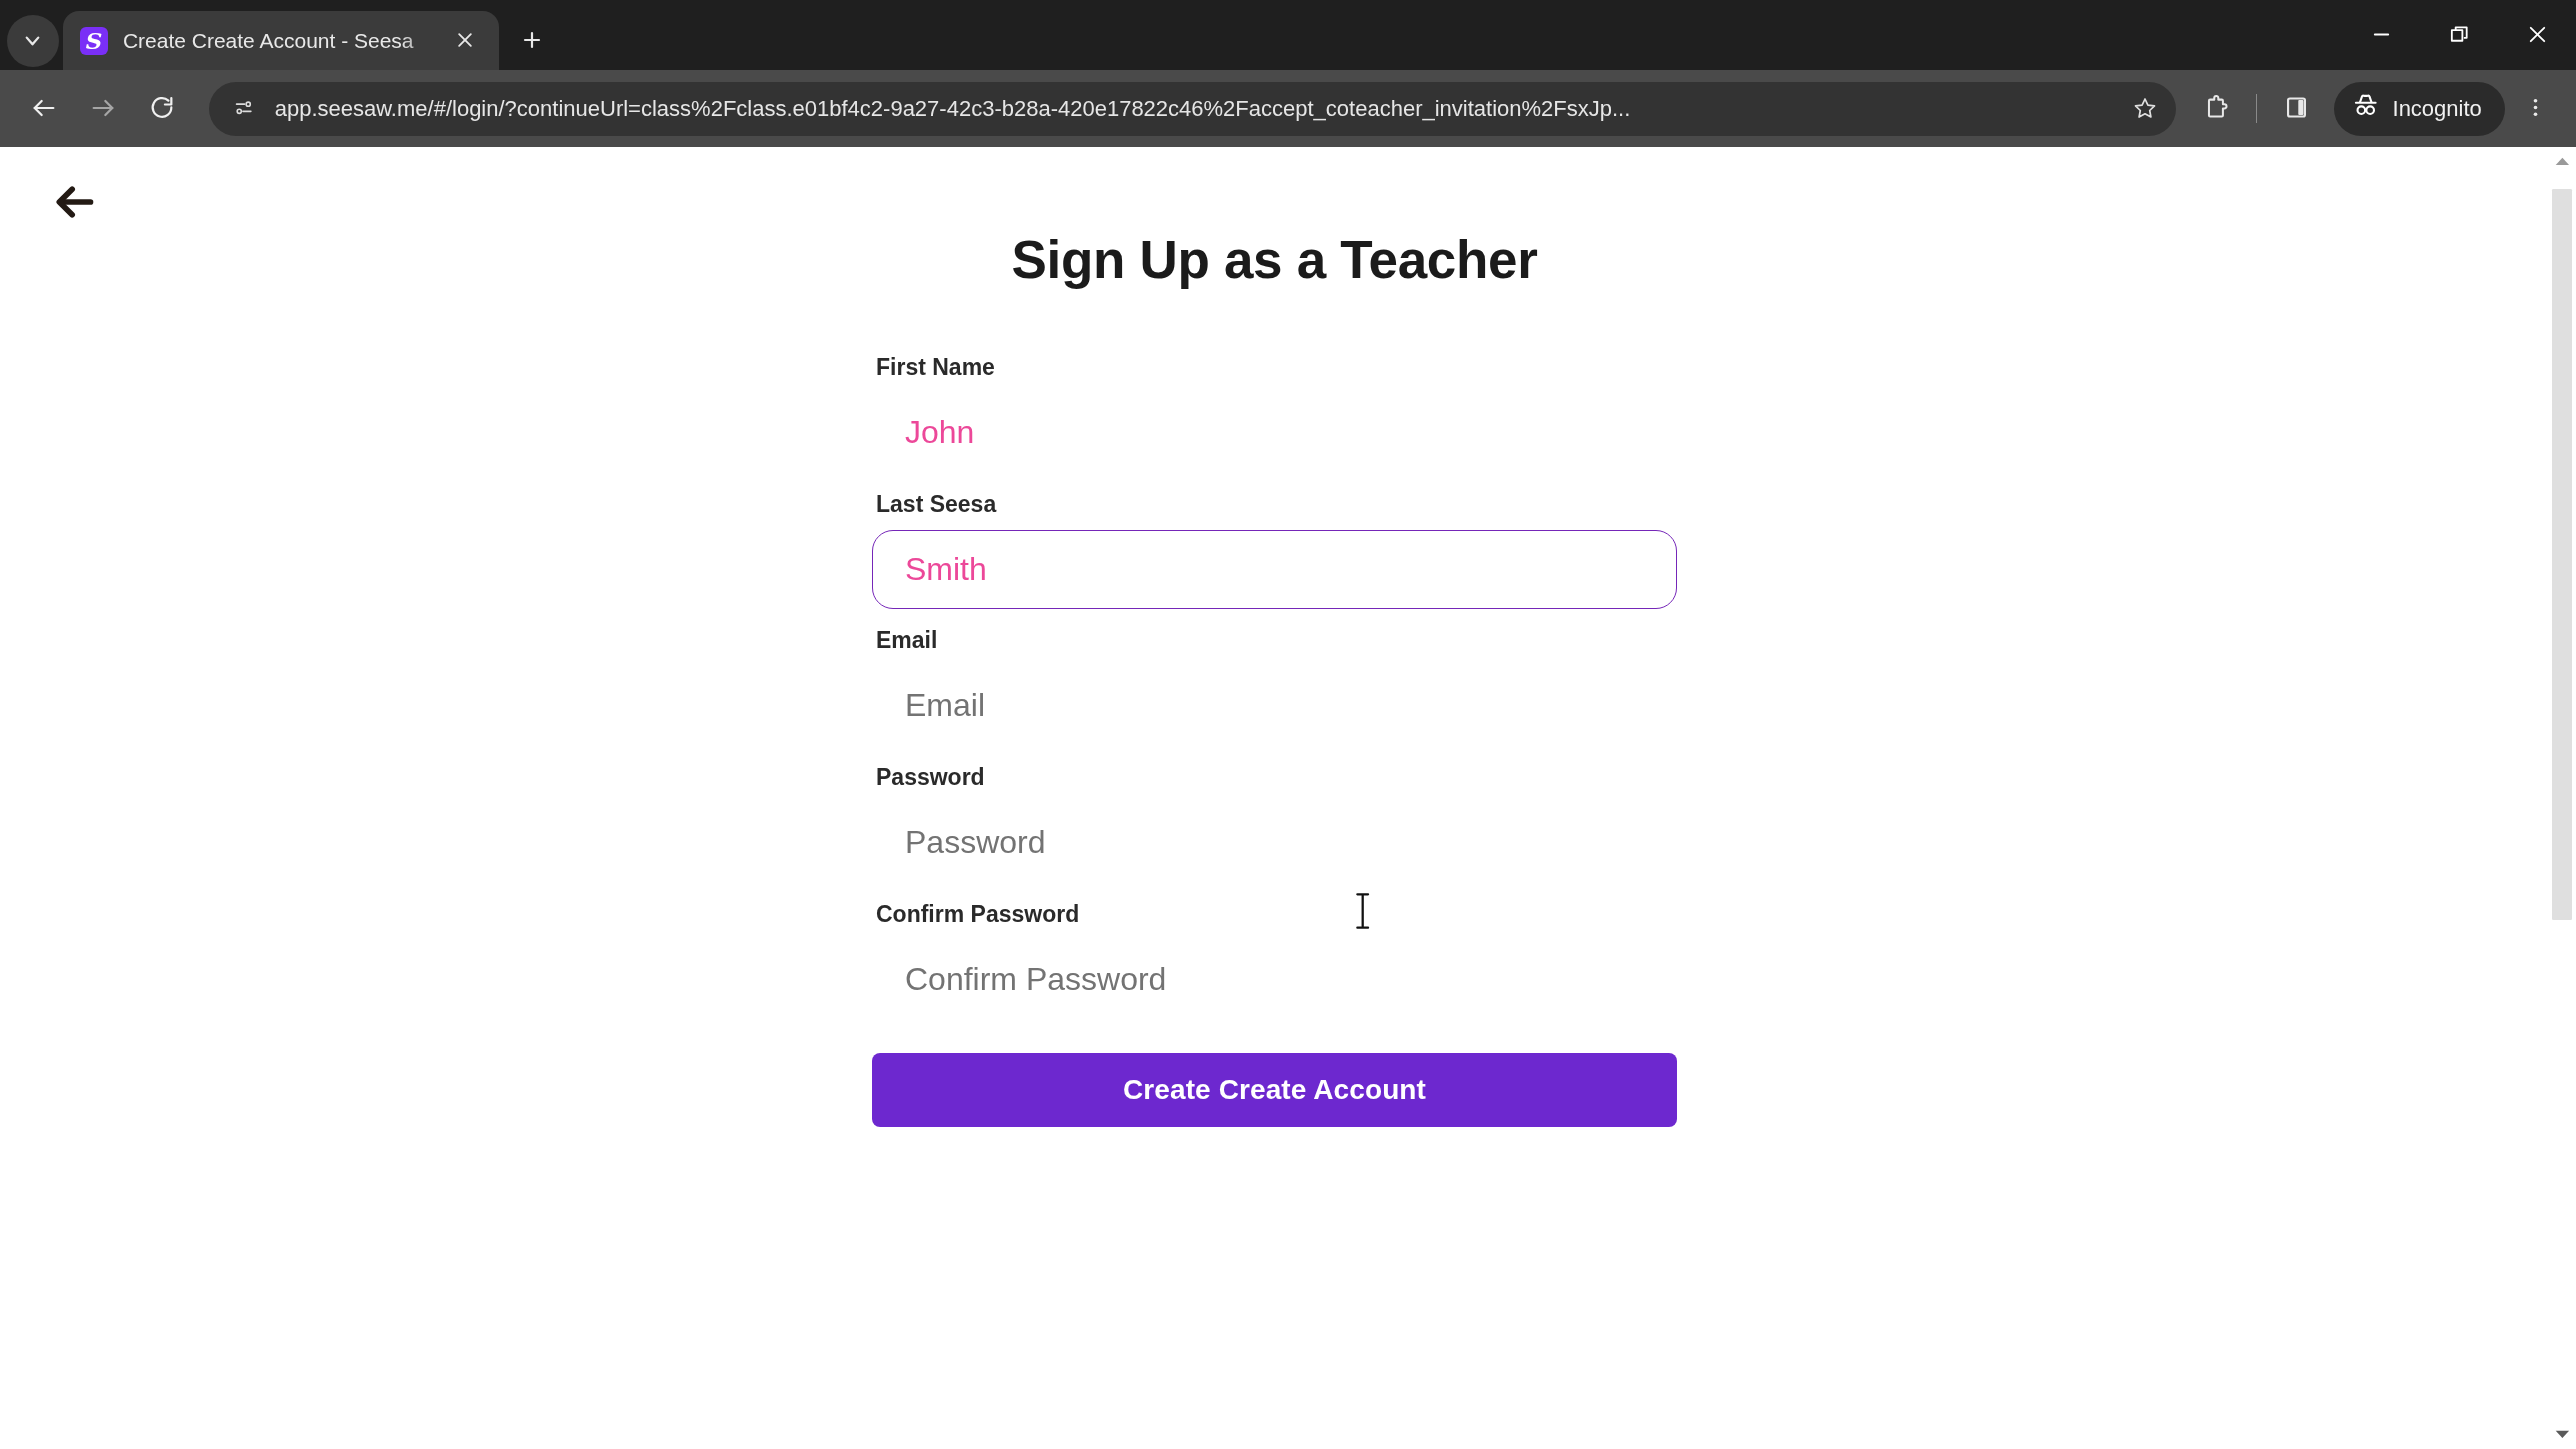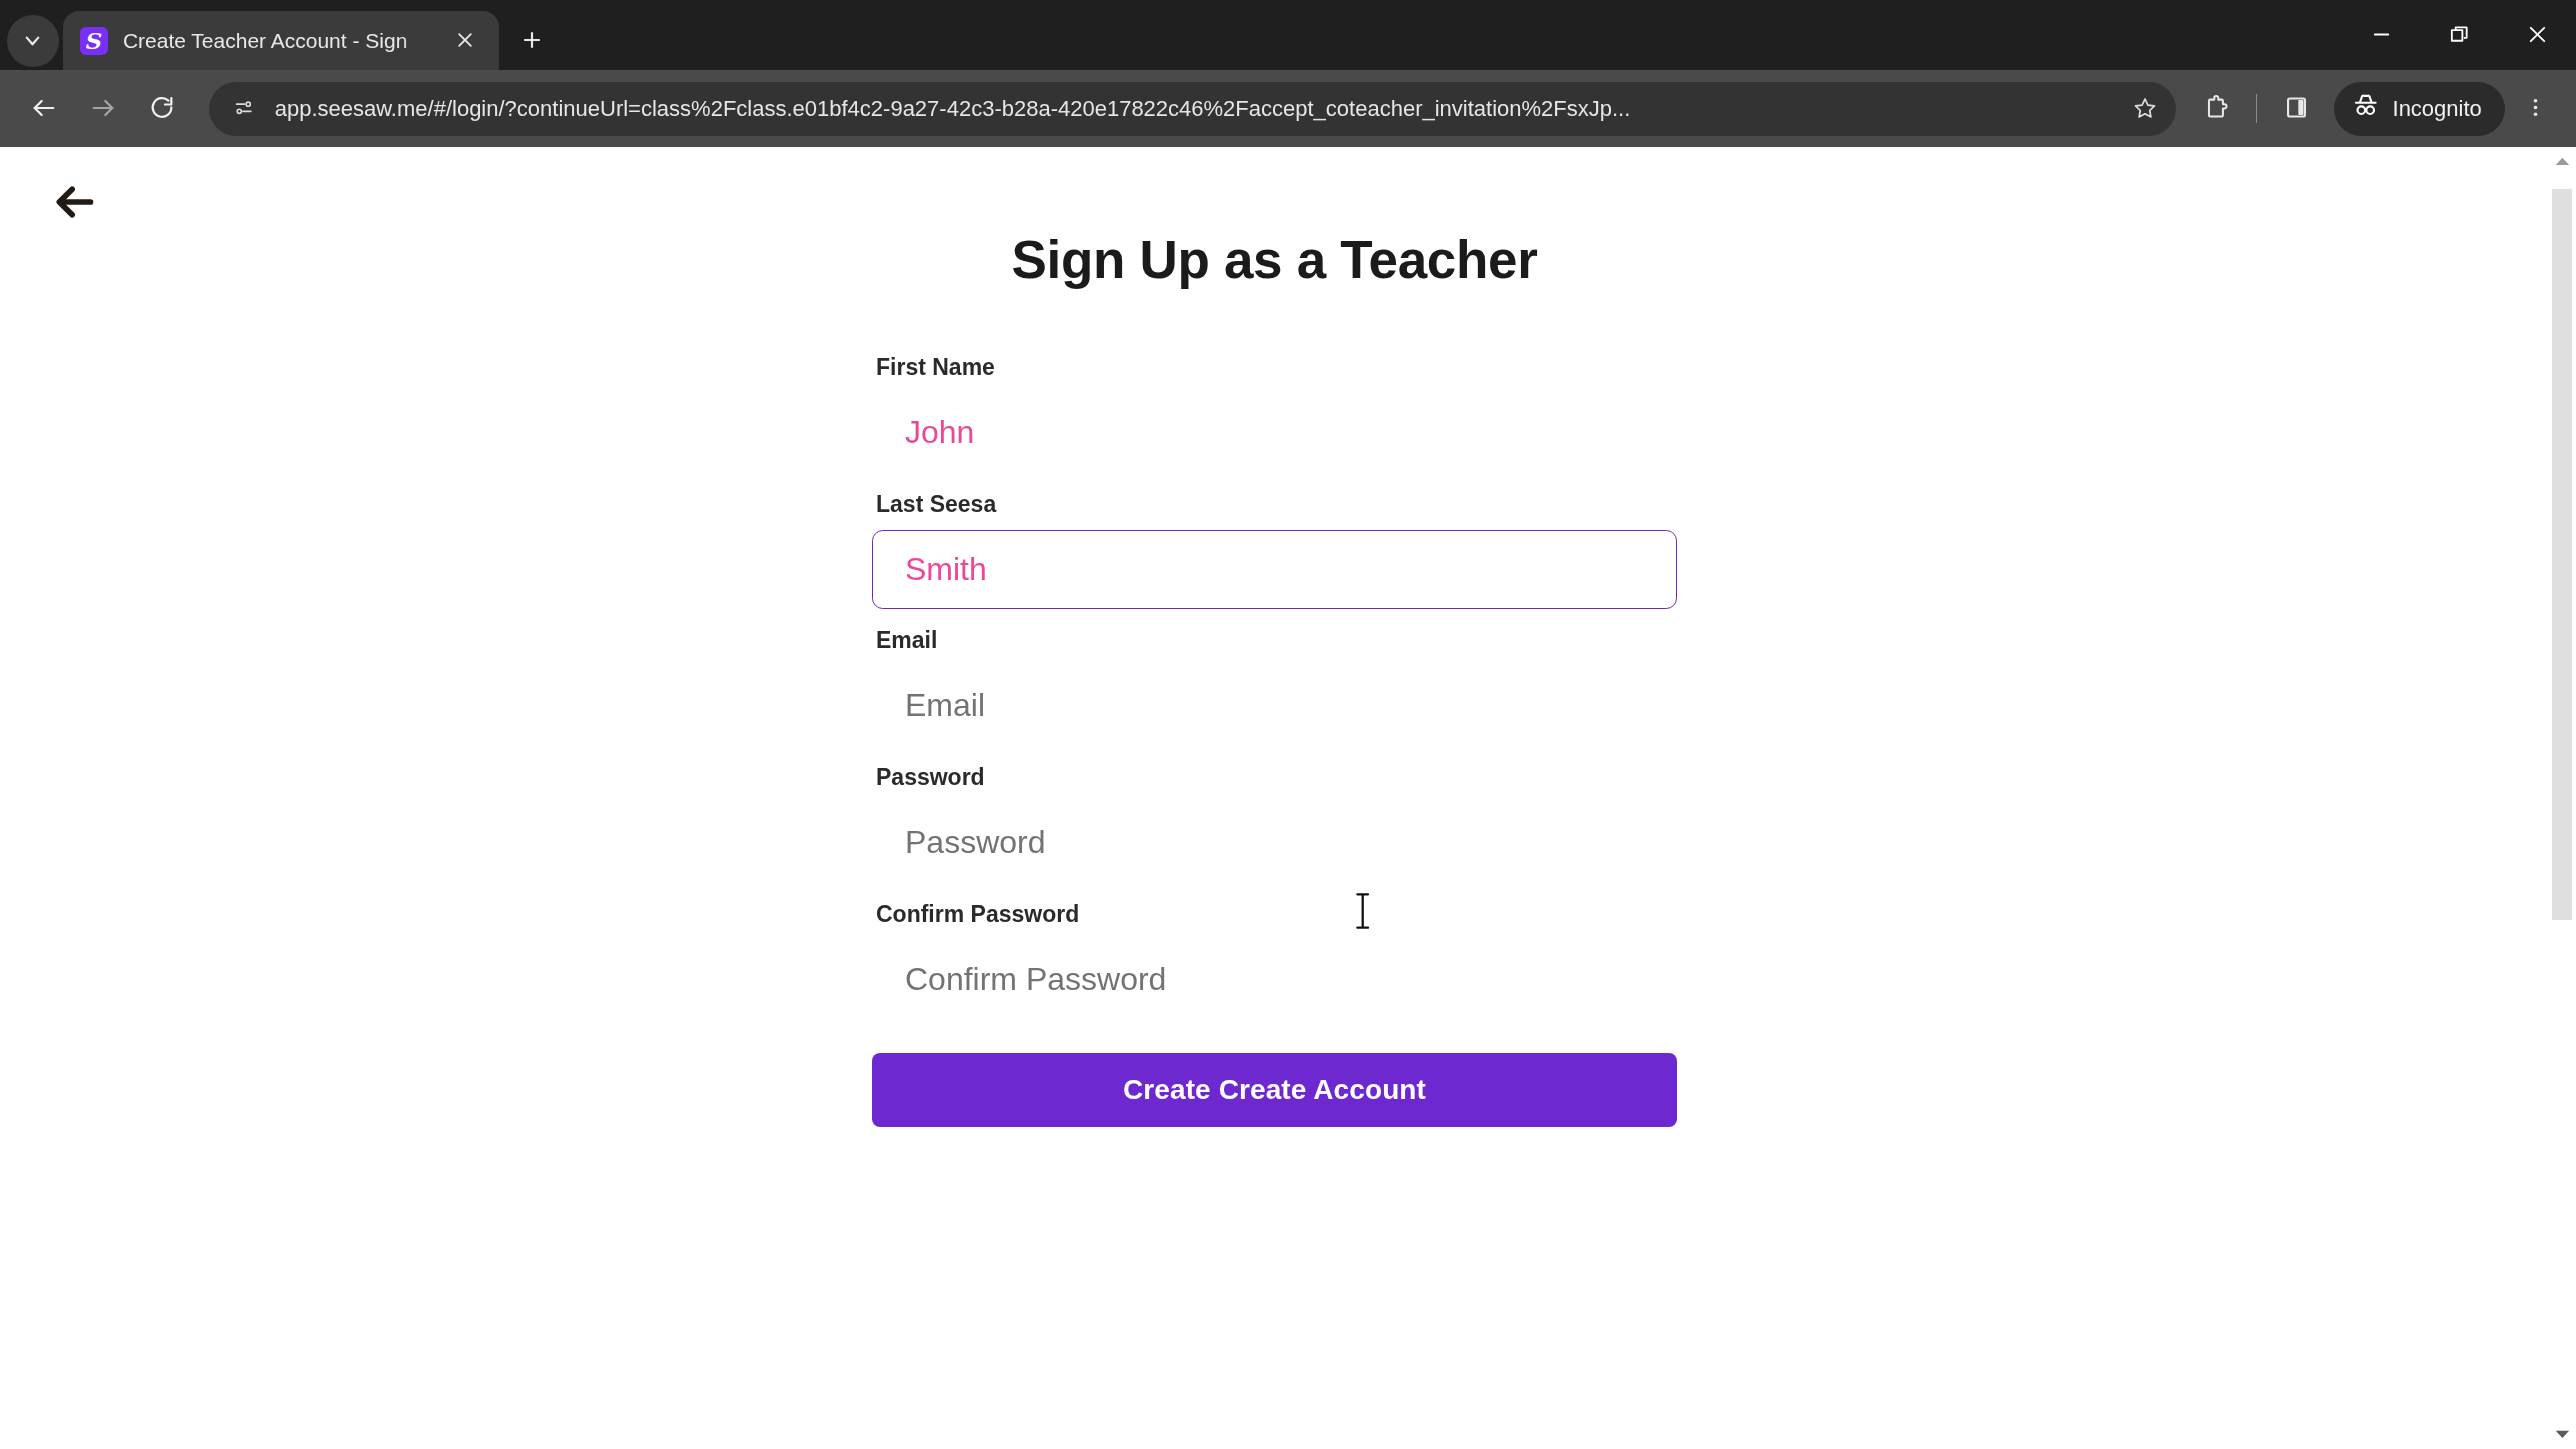--- a/index.html
+++ b/index.html
@@ -219,20 +219,21 @@
     border-radius: 10.7px;
     display: flex;
     align-items: center;
     padding: 0 32px;
     font-size: 32px;
     color: #ec4899;
     background: #ffffff;
   }
   .field-input.focused {
     border-color: #7526b8;
+    border-radius: 21px;
   }
   .field-input.placeholder { color: #737373; }
 
   .spacer-sm { height: 16px; }
 
   .submit-btn {
     margin-top: 34px;
     height: 74px;
     width: 100%;
     background: #6d28cf;
@@ -295,21 +296,21 @@
         <svg viewBox="0 0 24 24" fill="none" stroke="#e8e8e8" stroke-width="2.4" stroke-linecap="round" stroke-linejoin="round">
             <polyline points="6 9 12 16 18 9"></polyline>
           </svg>
       </span>
     </div>
 
     <div class="tab">
       <div class="favicon">
         <span>S</span>
       </div>
-      <div class="tab-title">Create Teacher Account - Sign</div>
+      <div class="tab-title">Create Create Account - Seesa</div>
       <div class="tab-close">
         <span>
           <svg viewBox="0 0 24 24" fill="none" stroke="#e8e8e8" stroke-width="2.2" stroke-linecap="round">
               <line x1="5" y1="5" x2="19" y2="19"></line>
               <line x1="19" y1="5" x2="5" y2="19"></line>
             </svg>
         </span>
       </div>
     </div>
 

